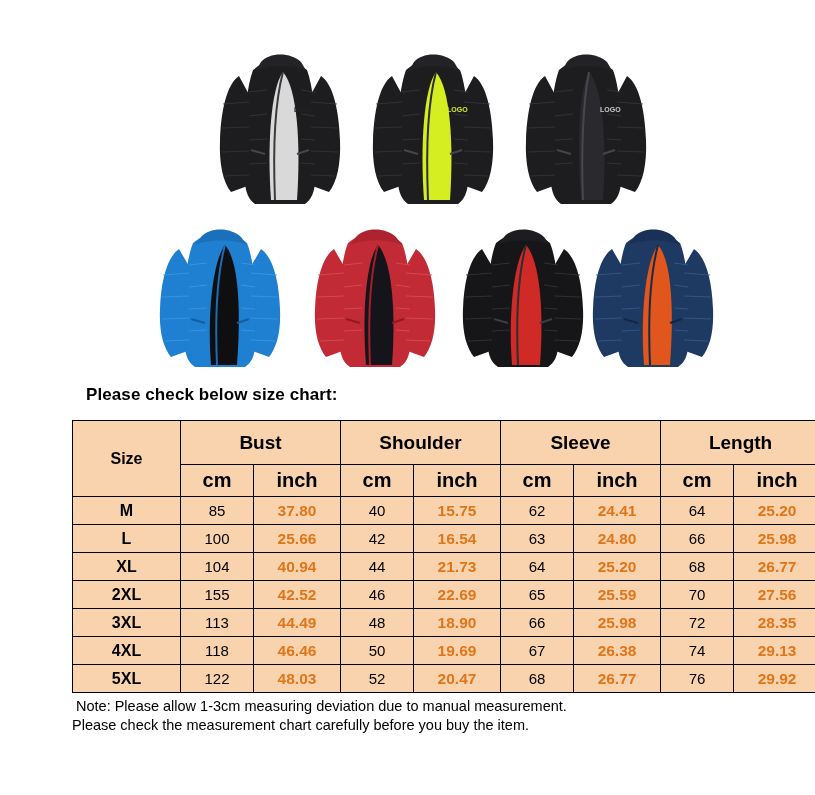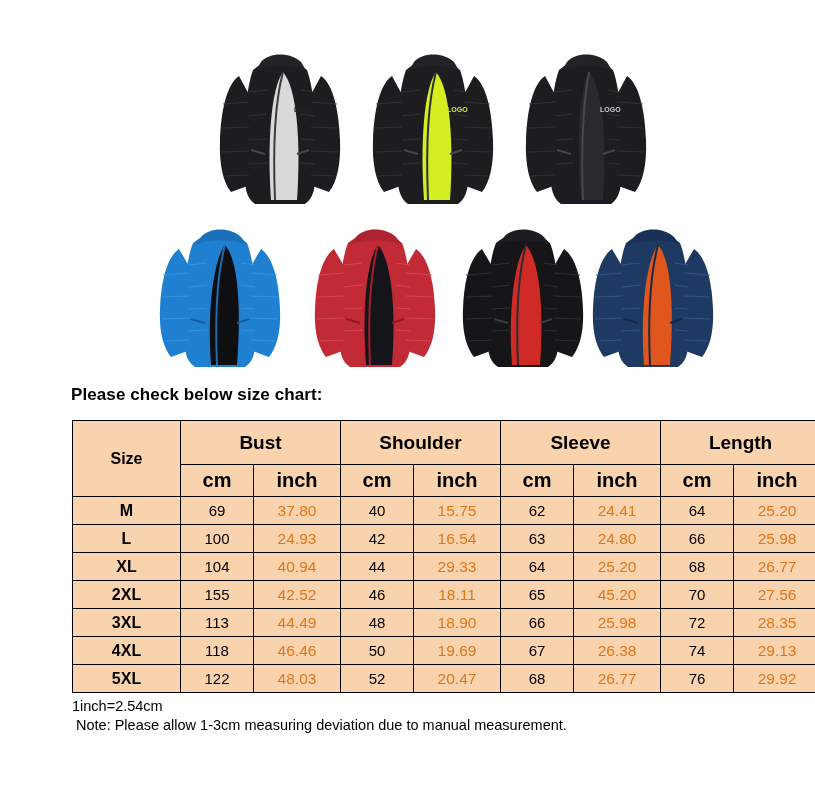--- a/index.html
+++ b/index.html
@@ -23,21 +23,21 @@
     height: 375px;
   }
   .jacket {
     position: absolute;
   }
   .jacket svg { display: block; }
 
   
   .chart-heading {
     position: absolute;
-    left: 71px;
+    left: 86px;
     top: 385px;
     font-size: 17px;
     font-weight: bold;
     letter-spacing: 0.1px;
   }
 
   
   .size-table {
     position: absolute;
     left: 72px;
@@ -72,21 +72,21 @@
     font-size: 16px;
     font-weight: bold;
   }
   .size-table .cm {
     font-weight: normal;
     color: #000;
     font-size: 15px;
   }
   .size-table .inch {
     color: #e0761a;
-    font-weight: normal;
+    font-weight: bold;
     font-size: 15.5px;
   }
   col.c-size { width: 108px; }
   col.c-cm   { width: 73px; }
   col.c-in   { width: 87px; }
 
   
   .notes {
     position: absolute;
     left: 72px;
@@ -363,59 +363,59 @@
       <th class="unit">inch</th>
       <th class="unit">cm</th>
       <th class="unit">inch</th>
       <th class="unit">cm</th>
       <th class="unit">inch</th>
     </tr>
   </thead>
   <tbody>
     <tr>
       <td class="sizecell">M</td>
-      <td class="cm">69</td>
+      <td class="cm">85</td>
       <td class="inch">37.80</td>
       <td class="cm">40</td>
       <td class="inch">15.75</td>
       <td class="cm">62</td>
       <td class="inch">24.41</td>
       <td class="cm">64</td>
       <td class="inch">25.20</td>
     </tr>
     <tr>
       <td class="sizecell">L</td>
       <td class="cm">100</td>
-      <td class="inch">24.93</td>
+      <td class="inch">25.66</td>
       <td class="cm">42</td>
       <td class="inch">16.54</td>
       <td class="cm">63</td>
       <td class="inch">24.80</td>
       <td class="cm">66</td>
       <td class="inch">25.98</td>
     </tr>
     <tr>
       <td class="sizecell">XL</td>
       <td class="cm">104</td>
       <td class="inch">40.94</td>
       <td class="cm">44</td>
-      <td class="inch">29.33</td>
+      <td class="inch">21.73</td>
       <td class="cm">64</td>
       <td class="inch">25.20</td>
       <td class="cm">68</td>
       <td class="inch">26.77</td>
     </tr>
     <tr>
       <td class="sizecell">2XL</td>
       <td class="cm">155</td>
       <td class="inch">42.52</td>
       <td class="cm">46</td>
-      <td class="inch">18.11</td>
+      <td class="inch">22.69</td>
       <td class="cm">65</td>
-      <td class="inch">45.20</td>
+      <td class="inch">25.59</td>
       <td class="cm">70</td>
       <td class="inch">27.56</td>
     </tr>
     <tr>
       <td class="sizecell">3XL</td>
       <td class="cm">113</td>
       <td class="inch">44.49</td>
       <td class="cm">48</td>
       <td class="inch">18.90</td>
       <td class="cm">66</td>
@@ -442,15 +442,15 @@
       <td class="inch">20.47</td>
       <td class="cm">68</td>
       <td class="inch">26.77</td>
       <td class="cm">76</td>
       <td class="inch">29.92</td>
     </tr>
   </tbody>
 </table>
 
 <div class="notes">
-  <div>1inch=2.54cm</div>
   <div class="n2">Note: Please allow 1-3cm measuring deviation due to manual measurement.</div>
+  <div>Please check the measurement chart carefully before you buy the item.</div>
 </div>
 
 </body></html>

